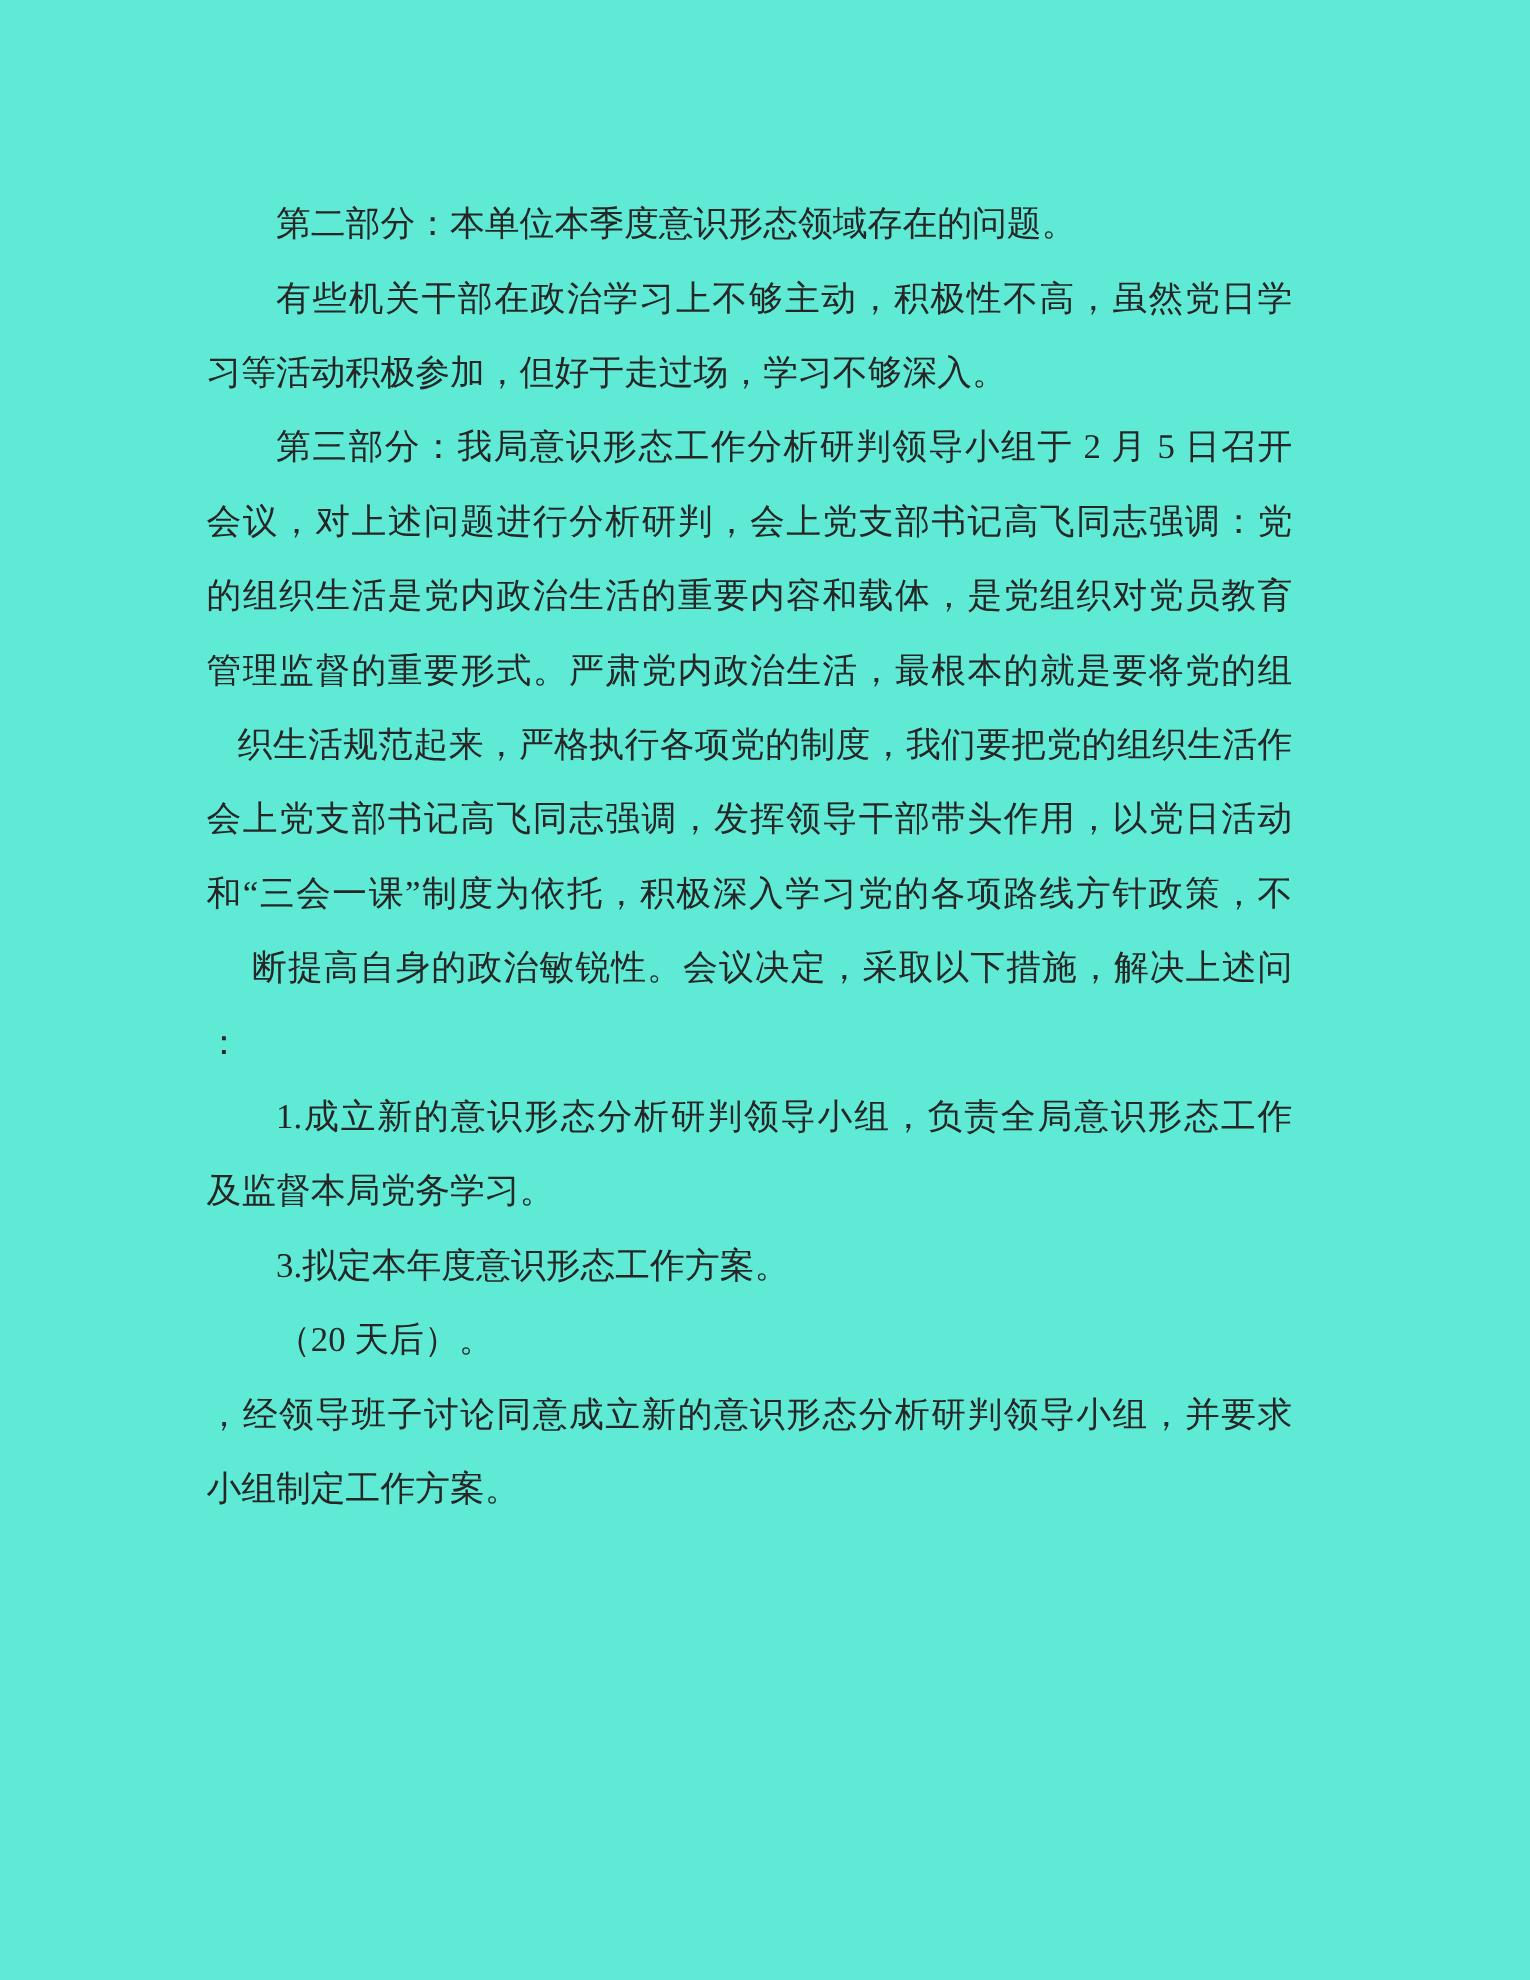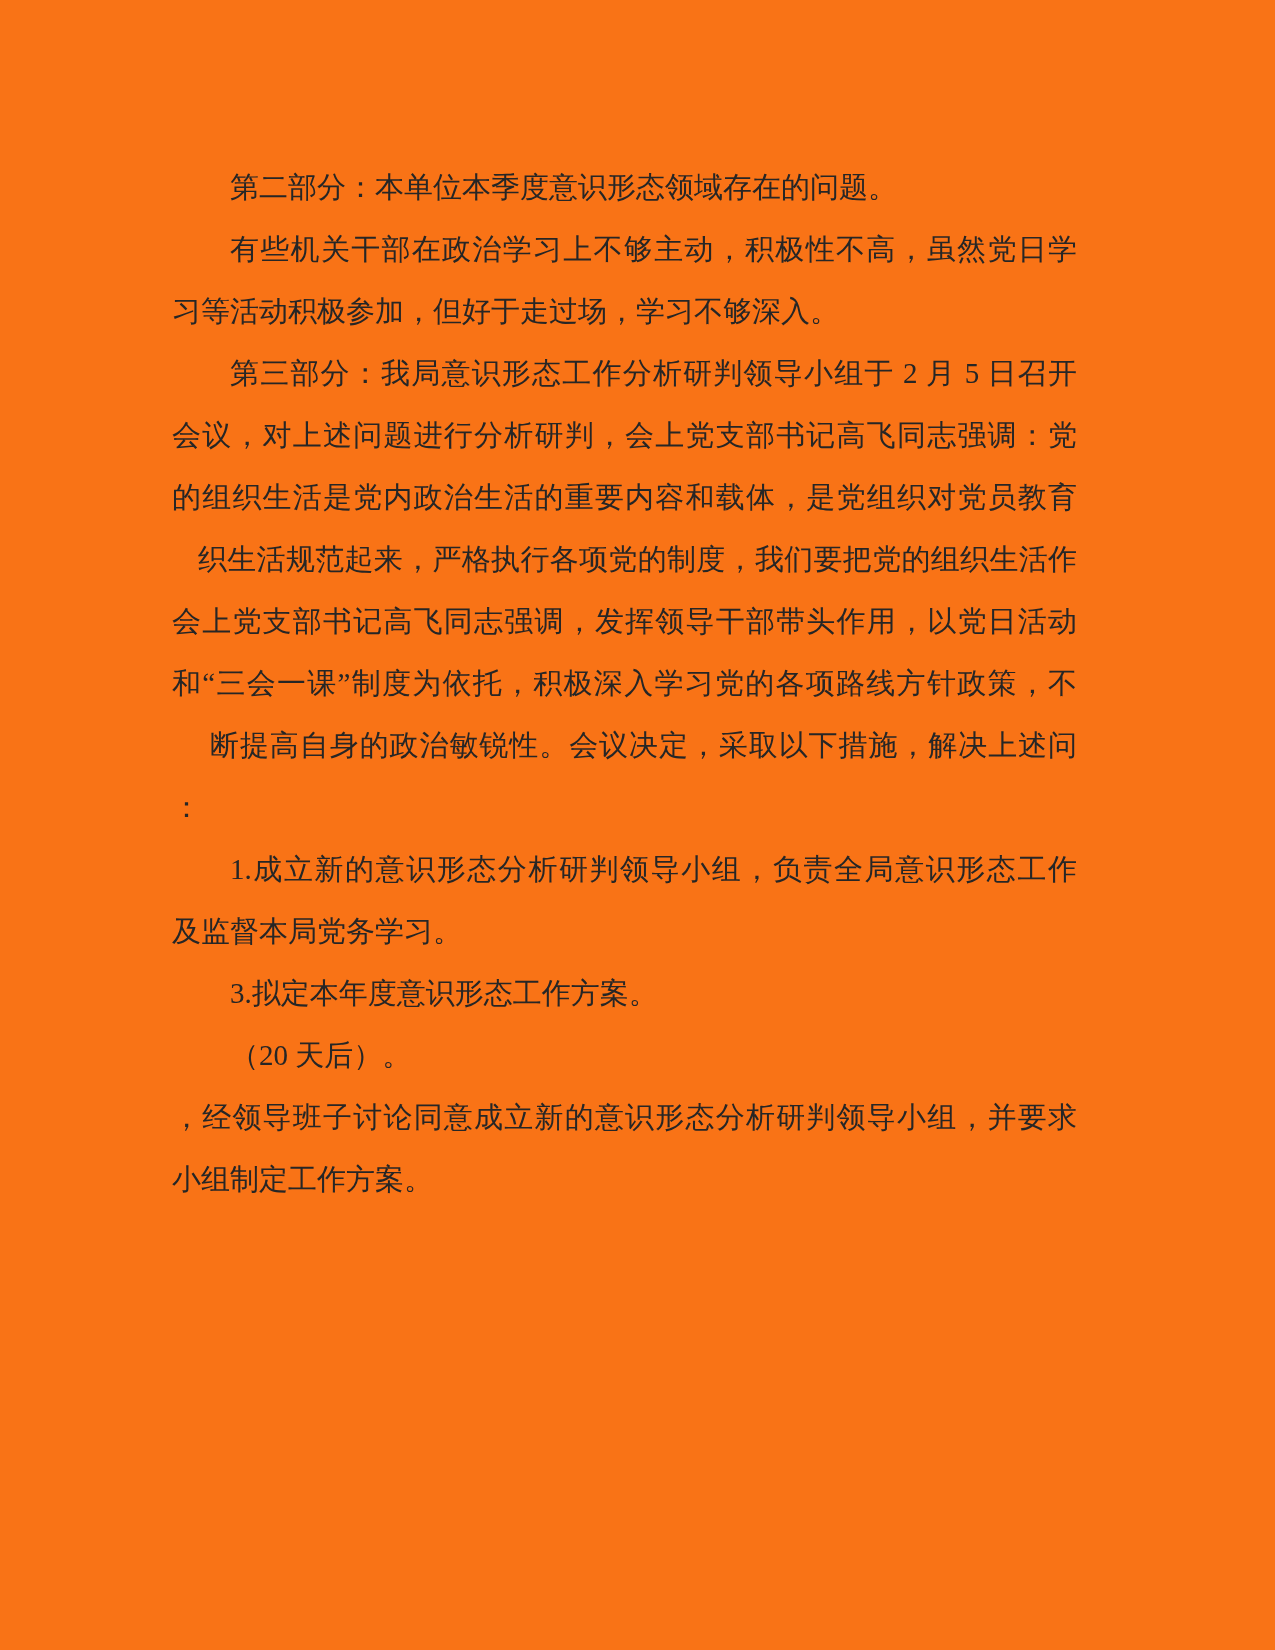--- a/index.html
+++ b/index.html
@@ -4,21 +4,21 @@
 <style>
   html, body {
     margin: 0;
     padding: 0;
     background: #ffffff;
   }
   .page {
     position: relative;
     width: 1275px;
     height: 1650px;
-    background: #f97316;
+    background: #5eead4;
     overflow: hidden;
   }
   .doc-body {
     position: absolute;
     left: 172px;
     top: 156px;
     width: 905px;
   }
   .line {
     font-family: "Liberation Serif", "DejaVu Serif", serif;
@@ -41,20 +41,21 @@
 <body>
 
 <div class="page">
   <div class="doc-body">
       <div class="line i" style="color: rgb(38, 38, 38);">第二部分：本单位本季度意识形态领域存在的问题。</div>
       <div class="line i j" style="color: rgb(38, 38, 38);">有些机关干部在政治学习上不够主动，积极性不高，虽然党日学</div>
       <div class="line" style="color: rgb(38, 38, 38);">习等活动积极参加，但好于走过场，学习不够深入。</div>
       <div class="line i j" style="color: rgb(38, 38, 38);">第三部分：我局意识形态工作分析研判领导小组于&nbsp;2&nbsp;月&nbsp;5&nbsp;日召开</div>
       <div class="line j" style="color: rgb(38, 38, 38);">会议，对上述问题进行分析研判，会上党支部书记高飞同志强调：党</div>
       <div class="line j" style="color: rgb(38, 38, 38);">的组织生活是党内政治生活的重要内容和载体，是党组织对党员教育</div>
+      <div class="line j" style="color: rgb(38, 38, 38);">管理监督的重要形式。严肃党内政治生活，最根本的就是要将党的组</div>
       <div class="line j" style="color: rgb(38, 38, 38); margin-left: 26px;">织生活规范起来，严格执行各项党的制度，我们要把党的组织生活作</div>
       <div class="line j" style="color: rgb(38, 38, 38);">会上党支部书记高飞同志强调，发挥领导干部带头作用，以党日活动</div>
       <div class="line j" style="color: rgb(38, 38, 38); font-family: Liberation Serif, serif;">和“三会一课”制度为依托，积极深入学习党的各项路线方针政策，不</div>
       <div class="line j" style="color: rgb(38, 38, 38); margin-left: 38px;">断提高自身的政治敏锐性。会议决定，采取以下措施，解决上述问题</div>
       <div class="line" style="color: rgb(38, 38, 38);">：</div>
       <div class="line i j" style="color: rgb(38, 38, 38);">1.成立新的意识形态分析研判领导小组，负责全局意识形态工作</div>
       <div class="line" style="color: rgb(38, 38, 38);">及监督本局党务学习。</div>
       <div class="line i" style="color: rgb(38, 38, 38);">3.拟定本年度意识形态工作方案。</div>
       <div class="line i" style="color: rgb(38, 38, 38);">（20&nbsp;天后）。</div>
       <div class="line j" style="color: rgb(38, 38, 38);">，经领导班子讨论同意成立新的意识形态分析研判领导小组，并要求</div>

